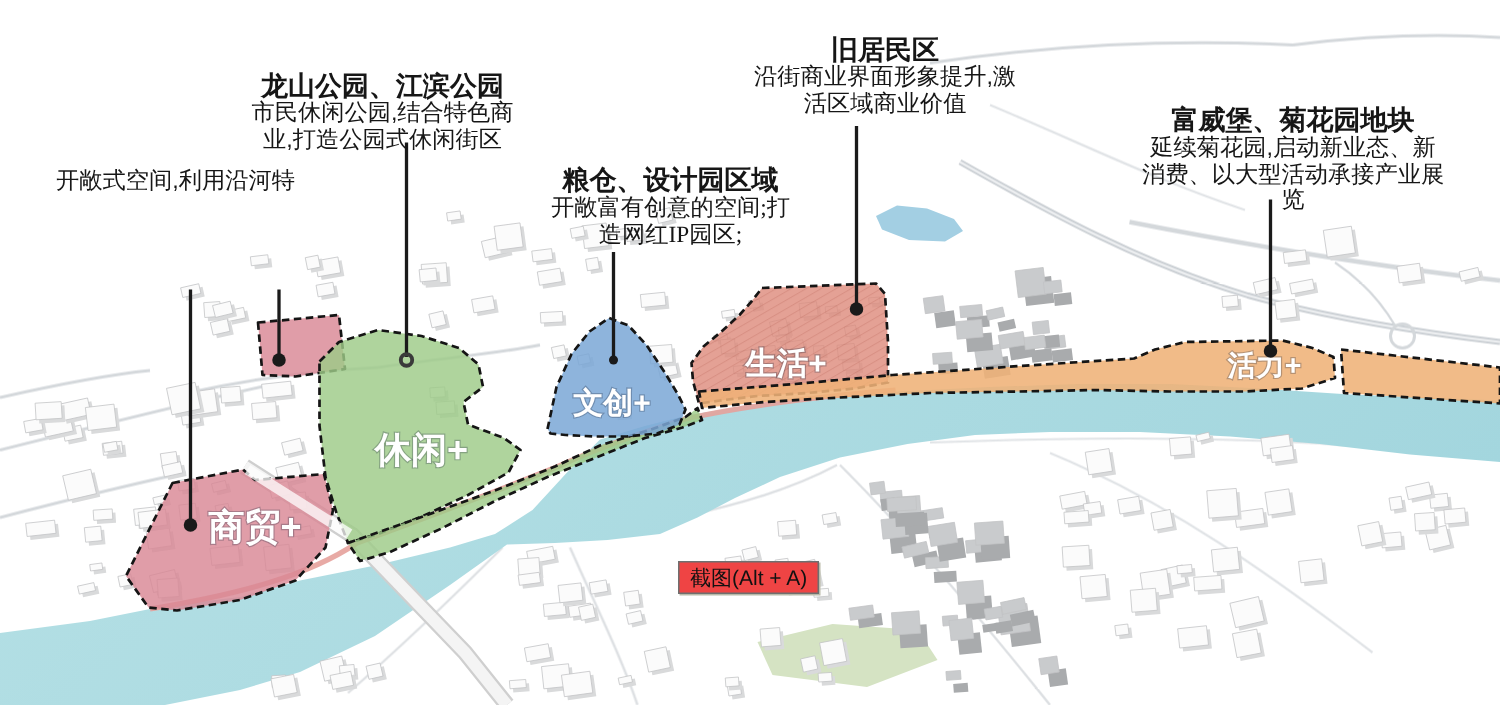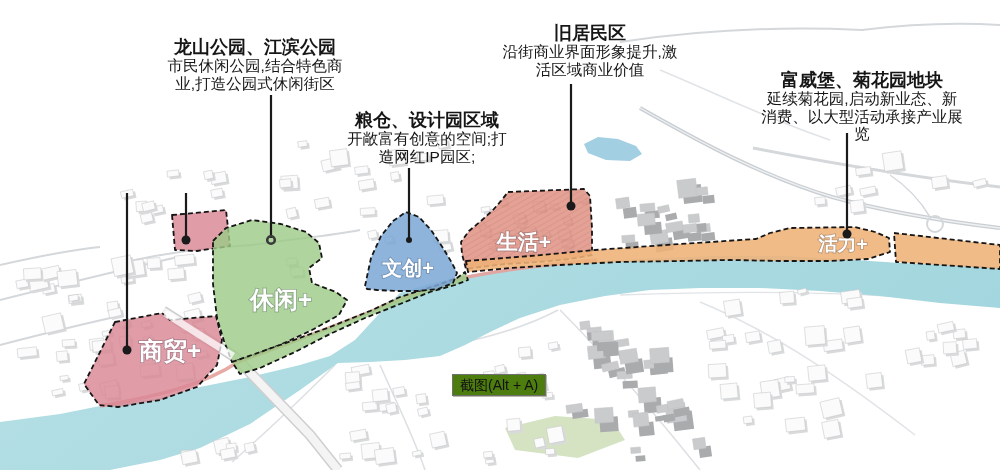--- a/index.html
+++ b/index.html
@@ -7,21 +7,21 @@
     position:relative;width:1000px;height:470px;overflow:hidden;background:#ffffff;
     font-family:"Liberation Sans","DejaVu Sans",sans-serif;
   }
   .map-svg{position:absolute;left:0;top:0;}
   .anno{
     position:absolute;text-align:center;color:#161616;z-index:5;
   }
   .anno .title{font-size:18px;line-height:20px;font-weight:700;white-space:nowrap;}
   .anno .bodyline{font-size:15.5px;line-height:17.5px;font-weight:400;white-space:nowrap;}
   .tooltip{
-    position:absolute;z-index:9;background:#4d7c0f;border:1px solid #6f6f6f;
+    position:absolute;z-index:9;background:#ef4444;border:1px solid #6f6f6f;
     box-shadow:1px 1px 0 #b9b9a8;font-size:14px;line-height:18px;color:#111;
     padding:1px 7px;white-space:nowrap;
   }
   .zone-label{
     font-weight:700;fill:#ffffff;paint-order:stroke;stroke:rgba(30,40,60,0.28);stroke-width:1.6px;
     font-family:"Liberation Sans","DejaVu Sans",sans-serif;
   }
 </style>
 </head>
 <body>
@@ -944,29 +944,30 @@
       <circle cx="127" cy="350" r="4.5"></circle>
       <circle cx="186" cy="240" r="4.5"></circle>
       <circle cx="271" cy="240" r="3.8" fill="none" stroke="#3a3a3a" stroke-width="2.6"></circle>
       <circle cx="409" cy="240" r="3"></circle>
       <circle cx="571" cy="206" r="4.5"></circle>
       <circle cx="847" cy="234" r="4.5"></circle>
     </g>
   </svg>
 
   <div class="anno" style="left:31px;top:112px;width:172px;">
+    <div class="bodyline">开敞式空间,利用沿河特</div>
   </div>
 
-  <div class="anno" style="left:159px;top:37px;width:192px;text-align:center;">
+  <div class="anno" style="left:159px;top:47px;width:192px;text-align:center;">
     <div class="title">龙山公园、江滨公园</div>
     <div class="bodyline">市民休闲公园,结合特色商</div>
     <div class="bodyline">业,打造公园式休闲街区</div>
   </div>
 
-  <div class="anno" style="left:340px;top:110px;width:174px;">
+  <div class="anno" style="left:360px;top:110px;width:174px;font-family:Liberation Serif, serif;">
     <div class="title">粮仓、设计园区域</div>
     <div class="bodyline">开敞富有创意的空间;打</div>
     <div class="bodyline">造网红IP园区;</div>
   </div>
 
   <div class="anno" style="left:759px;top:70px;width:206px;">
     <div class="title">富威堡、菊花园地块</div>
     <div class="bodyline">延续菊花园,启动新业态、新</div>
     <div class="bodyline">消费、以大型活动承接产业展</div>
     <div class="bodyline">览</div>

